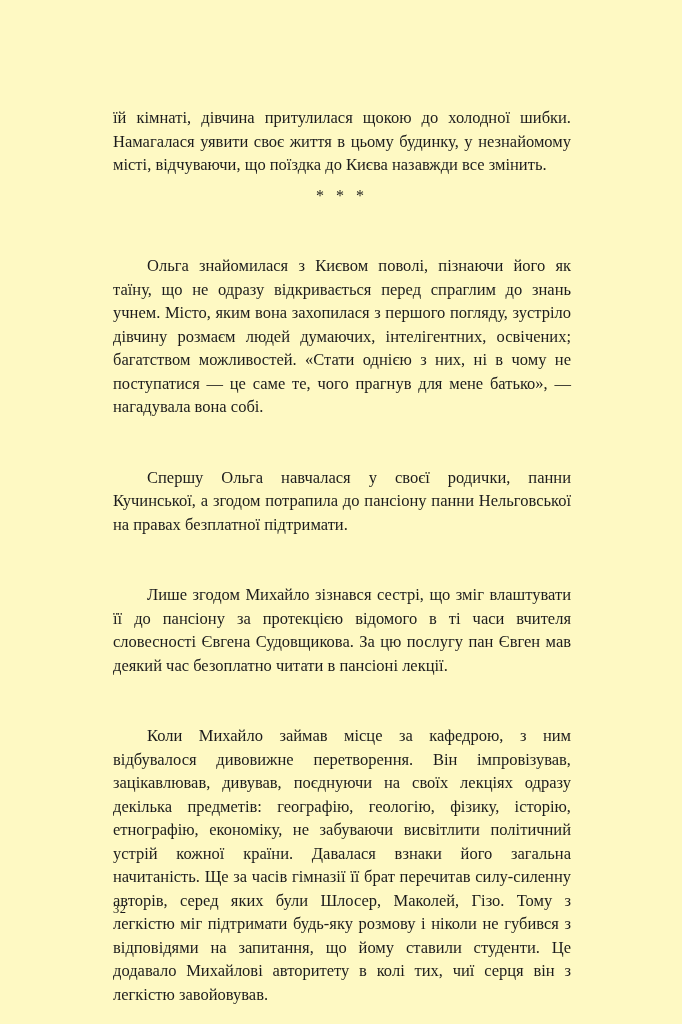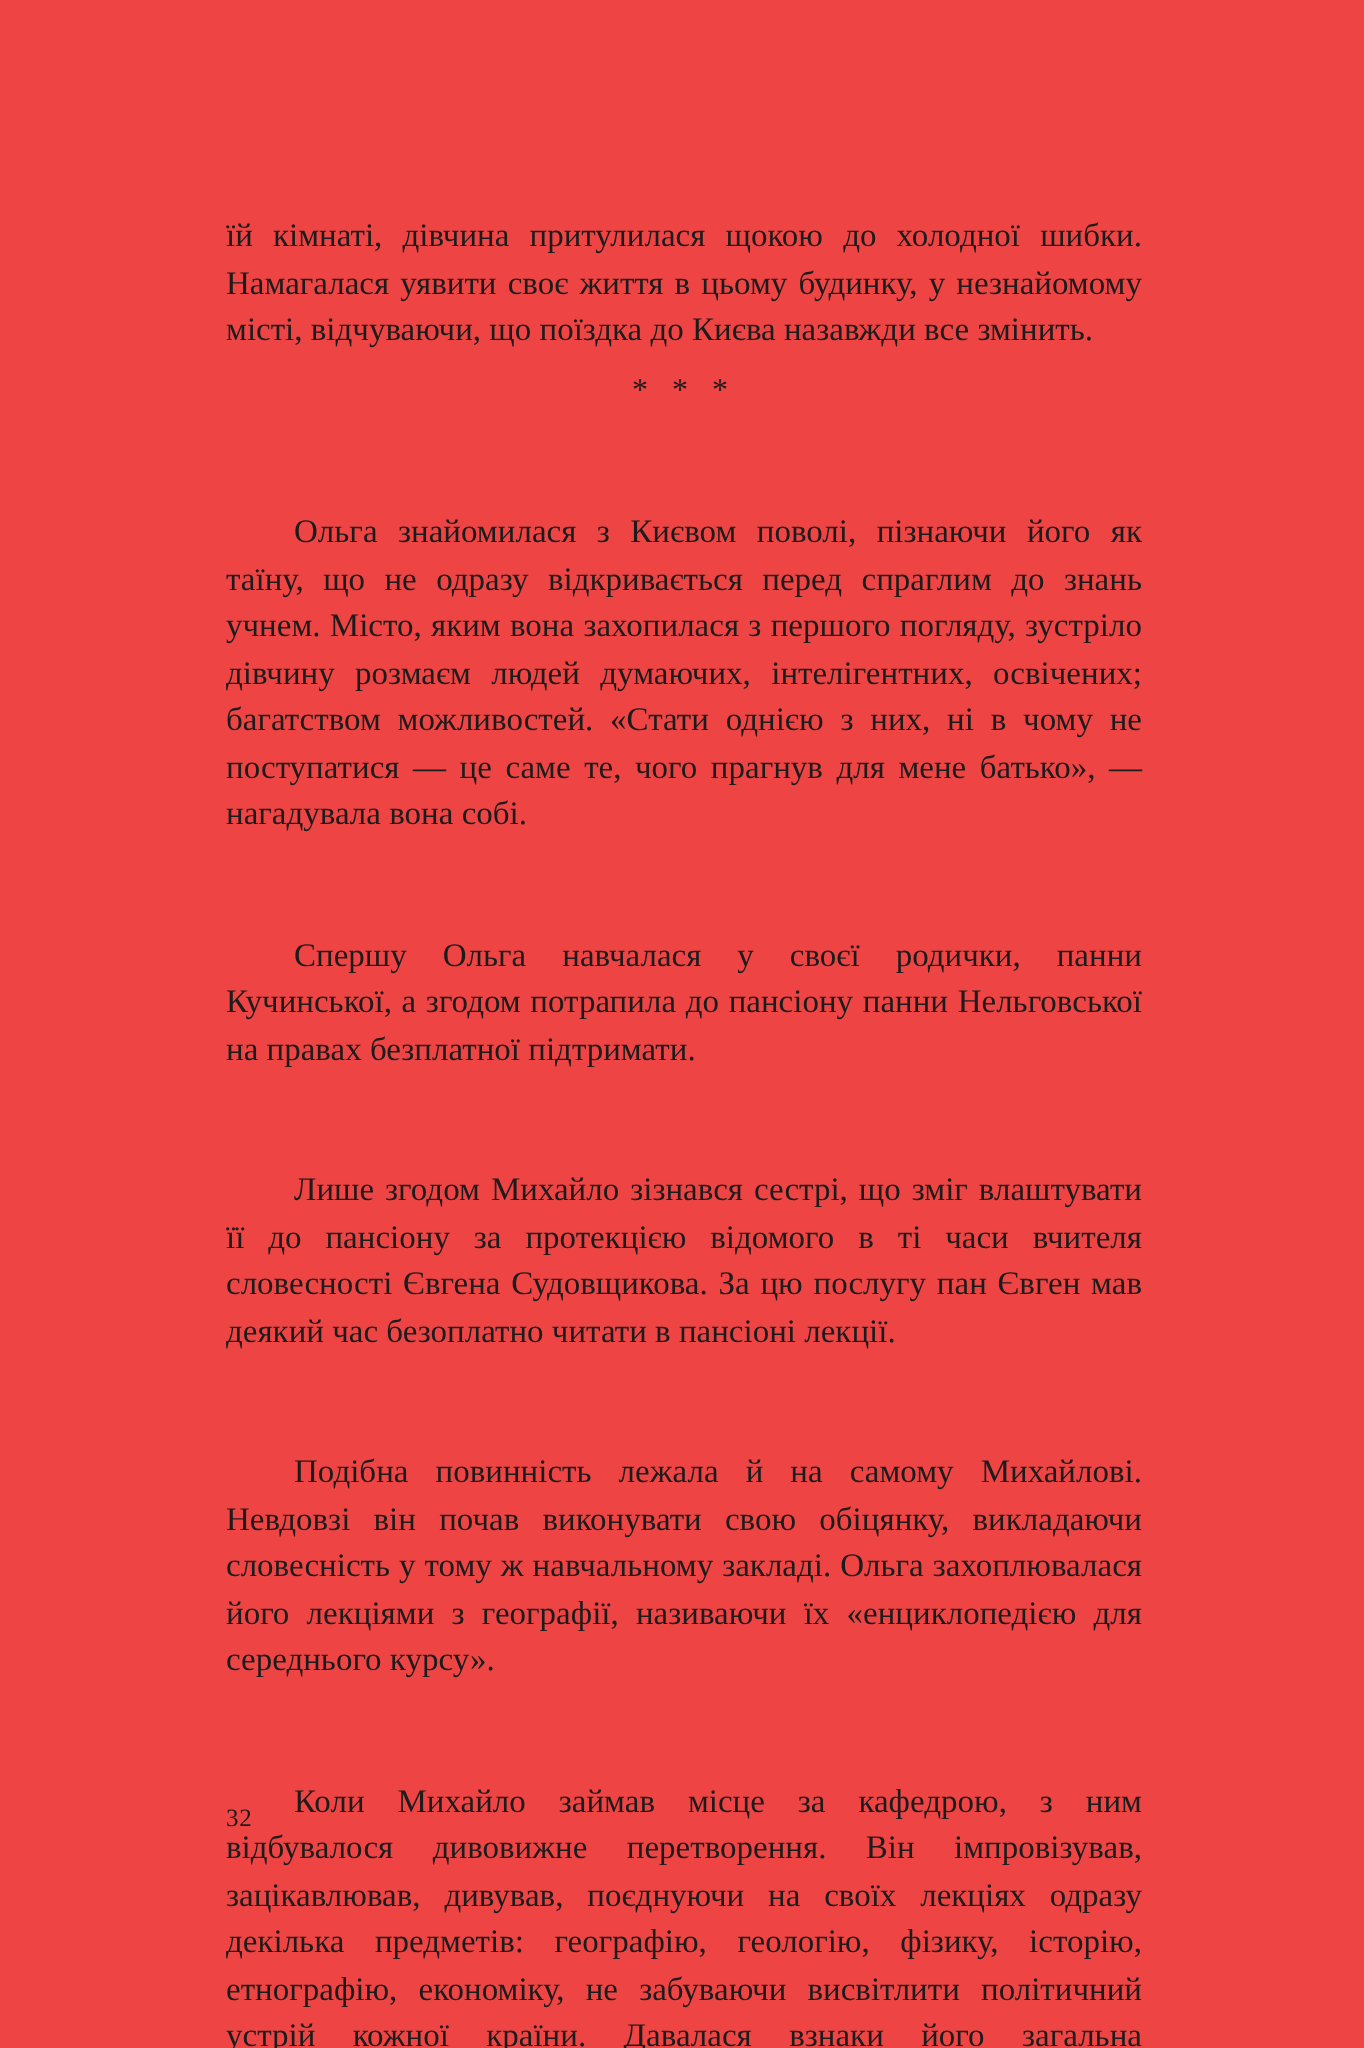--- a/index.html
+++ b/index.html
@@ -4,21 +4,21 @@
 <style>
   html, body {
     margin: 0;
     padding: 0;
     background: #ffffff;
   }
   .page {
     position: relative;
     width: 682px;
     height: 1024px;
-    background: #ef4444;
+    background: #fef9c3;
     font-family: "Liberation Serif", serif;
     color: #1c1c1c;
     box-sizing: border-box;
     overflow: hidden;
   }
   .text-block {
     position: absolute;
     left: 113px;
     top: 106px;
     width: 458px;
@@ -71,21 +71,20 @@
     <p class="body">їй кімнаті, дівчина притулилася щокою до холодної шибки. Намагалася уявити своє життя в цьому будинку, у незнайомому місті, відчуваючи, що поїздка до Києва назавжди все змінить.</p>
 
     <div class="separator">* * *</div>
 
     <p class="body indent">Ольга знайомилася з Києвом поволі, пізнаючи його як таїну, що не одразу відкривається перед спраглим до знань учнем. Місто, яким вона захопилася з першого погляду, зустріло дівчину розмаєм людей думаючих, інтелігентних, освічених; багатством можливостей. «Стати однією з них, ні в чому не поступатися — це саме те, чого прагнув для мене батько», — нагадувала вона собі.</p>
 
     <p class="body indent">Спершу Ольга навчалася у своєї родички, панни Кучинської, а згодом потрапила до пансіону панни Нельговської на правах безплатної підтримати.</p>
 
     <p class="body indent">Лише згодом Михайло зізнався сестрі, що зміг влаштувати її до пансіону за протекцією відомого в ті часи вчителя словесності Євгена Судовщикова. За цю послугу пан Євген мав деякий час безоплатно читати в пансіоні лекції.</p>
 
-    <p class="body indent">Подібна повинність лежала й на самому Михайлові. Невдовзі він почав виконувати свою обіцянку, викладаючи словесність у тому ж навчальному закладі. Ольга захоплювалася його лекціями з географії, називаючи їх «енциклопедією для середнього курсу».</p>
 
     <p class="body indent">Коли Михайло займав місце за кафедрою, з ним відбувалося дивовижне перетворення. Він імпровізував, зацікавлював, дивував, поєднуючи на своїх лекціях одразу декілька предметів: географію, геологію, фізику, історію, етнографію, економіку, не забуваючи висвітлити політичний устрій кожної країни. Давалася взнаки його загальна начитаність. Ще за часів гімназії її брат перечитав силу-силенну авторів, серед яких були Шлосер, Маколей, Гізо. Тому з легкістю міг підтримати будь-яку розмову і ніколи не губився з відповідями на запитання, що йому ставили студенти. Це додавало Михайлові авторитету в колі тих, чиї серця він з легкістю завойовував.</p>
 
   </div>
 
   <div class="footer">
     <span class="page-number">32</span>
   </div>
 
 </div>

